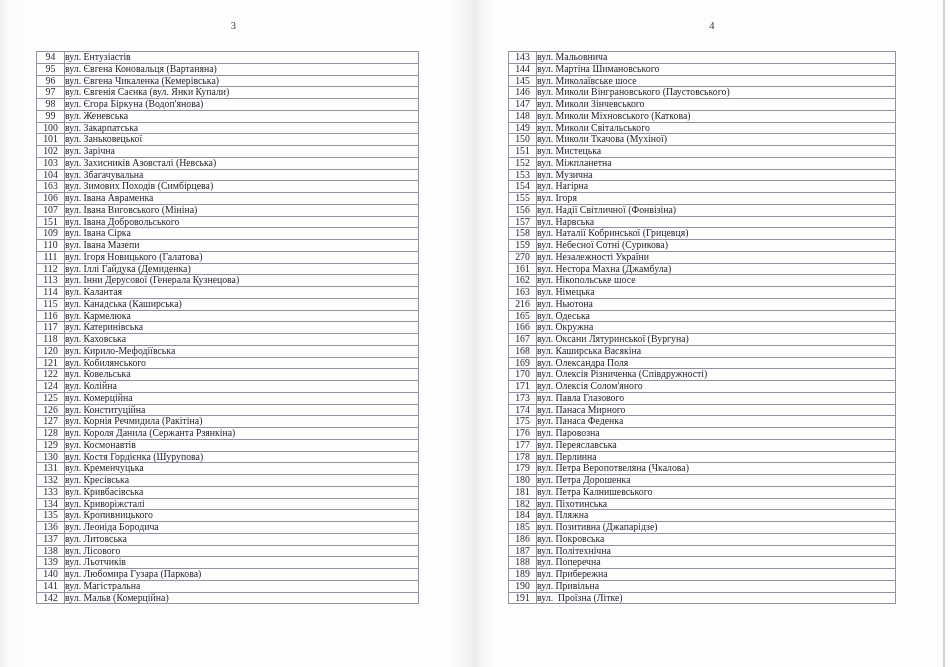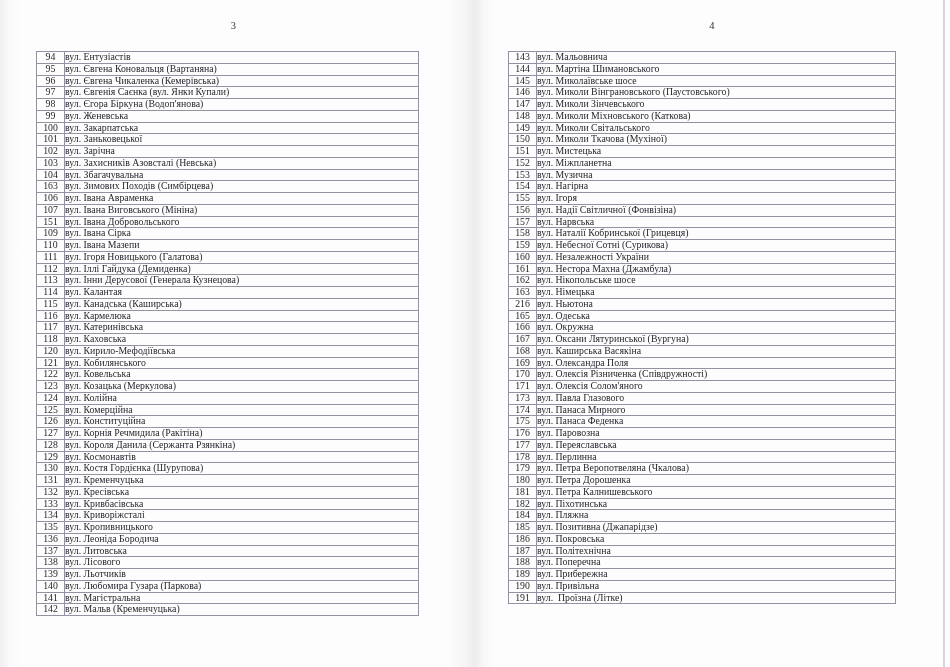--- a/index.html
+++ b/index.html
@@ -202,24 +202,20 @@
       </tr>
         <tr>
         <td class="num">121</td>
         <td class="name">вул. Кобилянського</td>
       </tr>
         <tr>
         <td class="num">122</td>
         <td class="name">вул. Ковельська</td>
       </tr>
         <tr>
-        <td class="num">123</td>
-        <td class="name">вул. Козацька (Меркулова)</td>
-      </tr>
-        <tr>
         <td class="num">124</td>
         <td class="name">вул. Колійна</td>
       </tr>
         <tr>
         <td class="num">125</td>
         <td class="name">вул. Комерційна</td>
       </tr>
         <tr>
         <td class="num">126</td>
         <td class="name">вул. Конституційна</td>
@@ -279,21 +275,21 @@
         <tr>
         <td class="num">140</td>
         <td class="name">вул. Любомира Гузара (Паркова)</td>
       </tr>
         <tr>
         <td class="num">141</td>
         <td class="name">вул. Магістральна</td>
       </tr>
         <tr>
         <td class="num">142</td>
-        <td class="name">вул. Мальв (Кременчуцька)</td>
+        <td class="name">вул. Мальв (Комерційна)</td>
       </tr>
       </tbody>
   </table>
 
   <table class="street-table t-right">
     <tbody>
 
     <tr>
         <td class="num">143</td>
         <td class="name">вул. Мальовнича</td>
@@ -356,21 +352,21 @@
       </tr>
         <tr>
         <td class="num">158</td>
         <td class="name">вул. Наталії Кобринської (Грицевця)</td>
       </tr>
         <tr>
         <td class="num">159</td>
         <td class="name">вул. Небесної Сотні (Сурикова)</td>
       </tr>
         <tr>
-        <td class="num">160</td>
+        <td class="num">270</td>
         <td class="name">вул. Незалежності України</td>
       </tr>
         <tr>
         <td class="num">161</td>
         <td class="name">вул. Нестора Махна (Джамбула)</td>
       </tr>
         <tr>
         <td class="num">162</td>
         <td class="name">вул. Нікопольське шосе</td>
       </tr>

